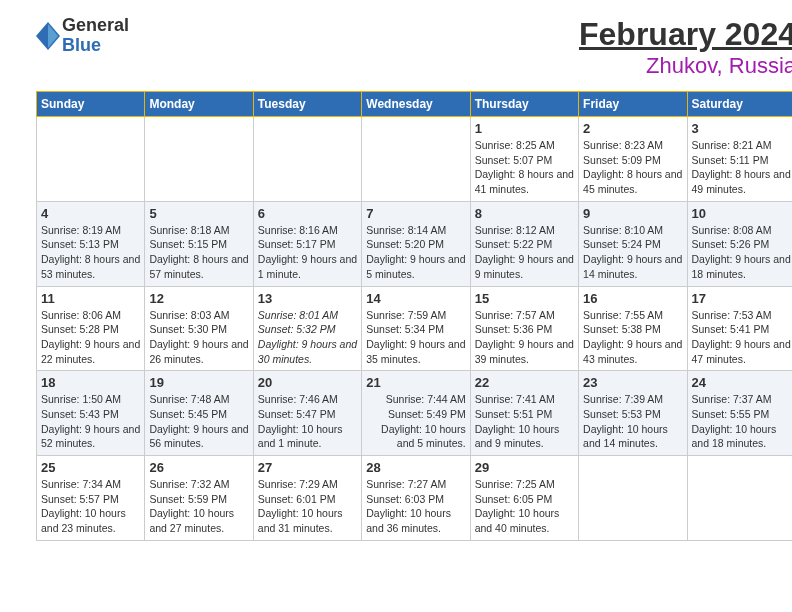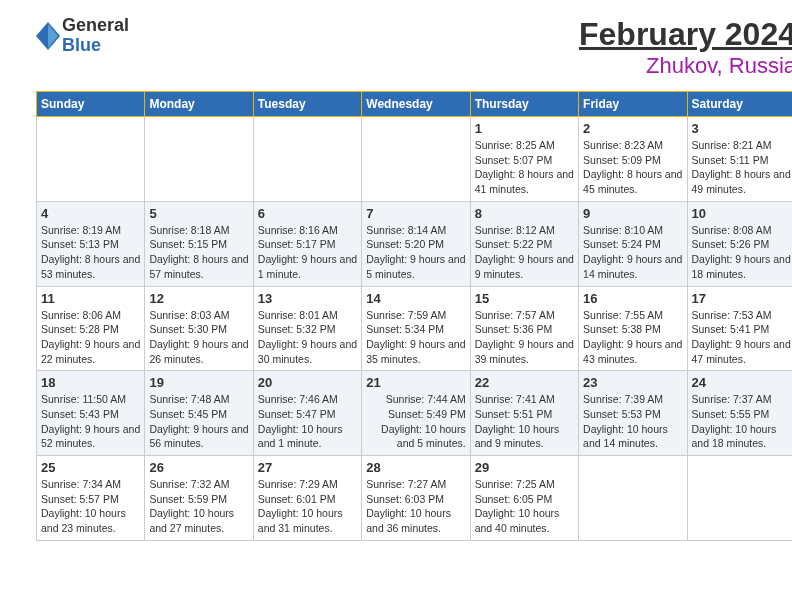--- a/index.html
+++ b/index.html
@@ -212,21 +212,21 @@
 Daylight: 9 hours and 22 minutes.</div>
           </td>
           <td>
             <span class="day-number">12</span>
             <div class="day-info" style="white-space: pre-line;">Sunrise: 8:03 AM
 Sunset: 5:30 PM
 Daylight: 9 hours and 26 minutes.</div>
           </td>
           <td>
             <span class="day-number">13</span>
-            <div class="day-info" style="white-space: pre-line;">Sunrise: 8:01 AM
+            <div class="day-info" style="white-space: pre-line; font-style: italic;">Sunrise: 8:01 AM
 Sunset: 5:32 PM
 Daylight: 9 hours and 30 minutes.</div>
           </td>
           <td>
             <span class="day-number">14</span>
             <div class="day-info" style="white-space: pre-line;">Sunrise: 7:59 AM
 Sunset: 5:34 PM
 Daylight: 9 hours and 35 minutes.</div>
           </td>
           <td>
@@ -244,21 +244,21 @@
           <td>
             <span class="day-number">17</span>
             <div class="day-info" style="white-space: pre-line;">Sunrise: 7:53 AM
 Sunset: 5:41 PM
 Daylight: 9 hours and 47 minutes.</div>
           </td>
         </tr>
         <tr class="row-shaded">
           <td>
             <span class="day-number">18</span>
-            <div class="day-info" style="white-space: pre-line;">Sunrise: 11:50 AM
+            <div class="day-info" style="white-space: pre-line;">Sunrise: 1:50 AM
 Sunset: 5:43 PM
 Daylight: 9 hours and 52 minutes.</div>
           </td>
           <td>
             <span class="day-number">19</span>
             <div class="day-info" style="white-space: pre-line;">Sunrise: 7:48 AM
 Sunset: 5:45 PM
 Daylight: 9 hours and 56 minutes.</div>
           </td>
           <td>

